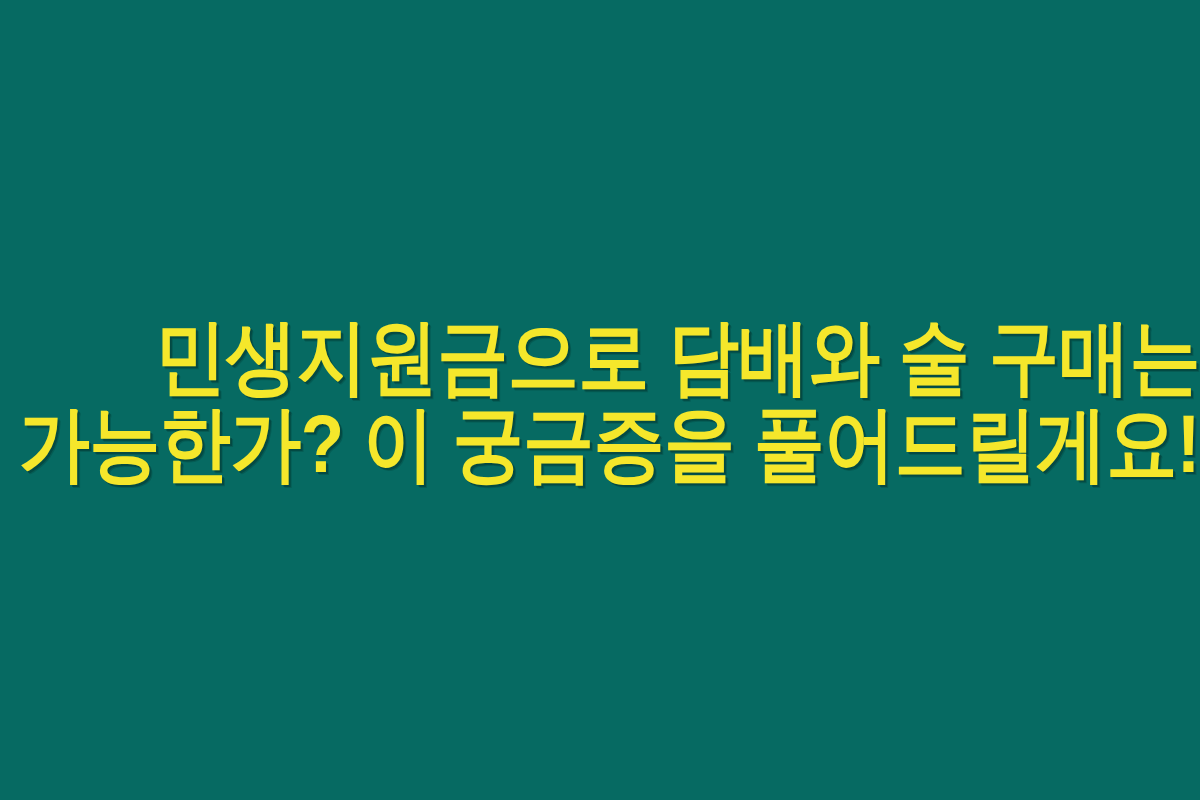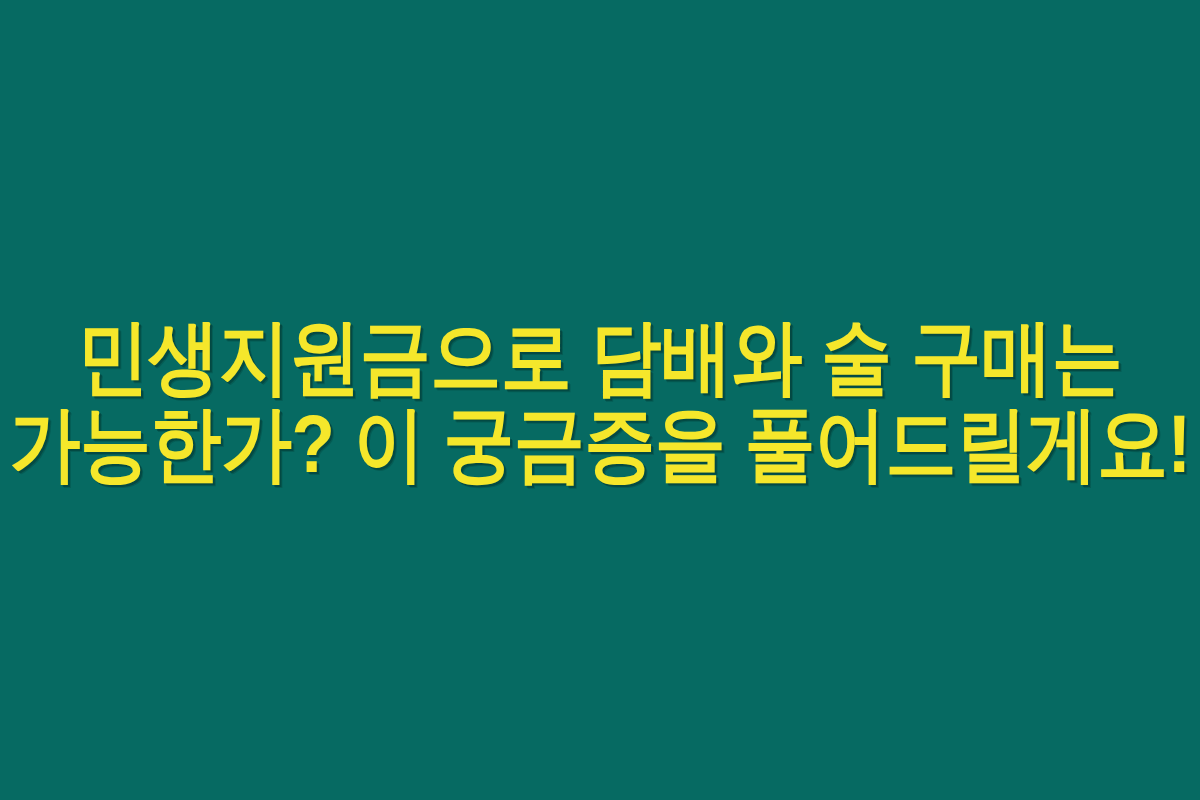--- a/index.html
+++ b/index.html
@@ -21,21 +21,21 @@
     height: 800px;
     background-color: #066A62;
     display: flex;
     align-items: center;
     justify-content: center;
     box-sizing: border-box;
   }
 
   #headline {
     width: 1200px;
-    text-align: center;
+    text-align: right;
     user-select: none;
   }
 
   .headline-line {
     display: block;
     color: #F5E72B;
     font-family: "Liberation Sans", "DejaVu Sans", sans-serif;
     font-weight: 700;
     font-size: 71px;
     line-height: 78px;

